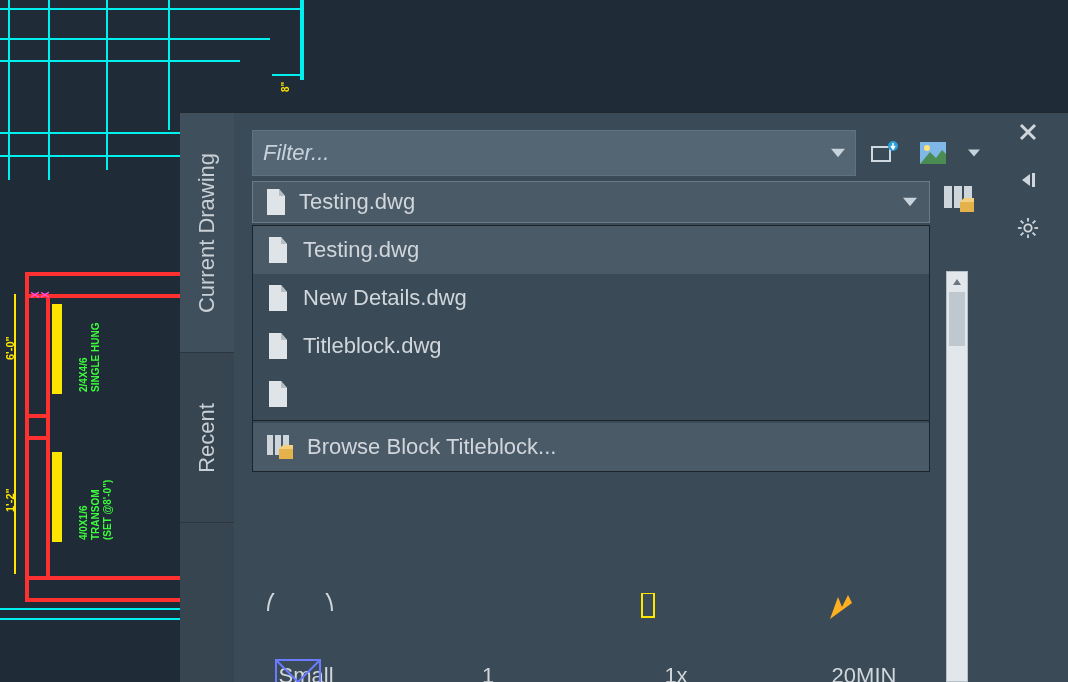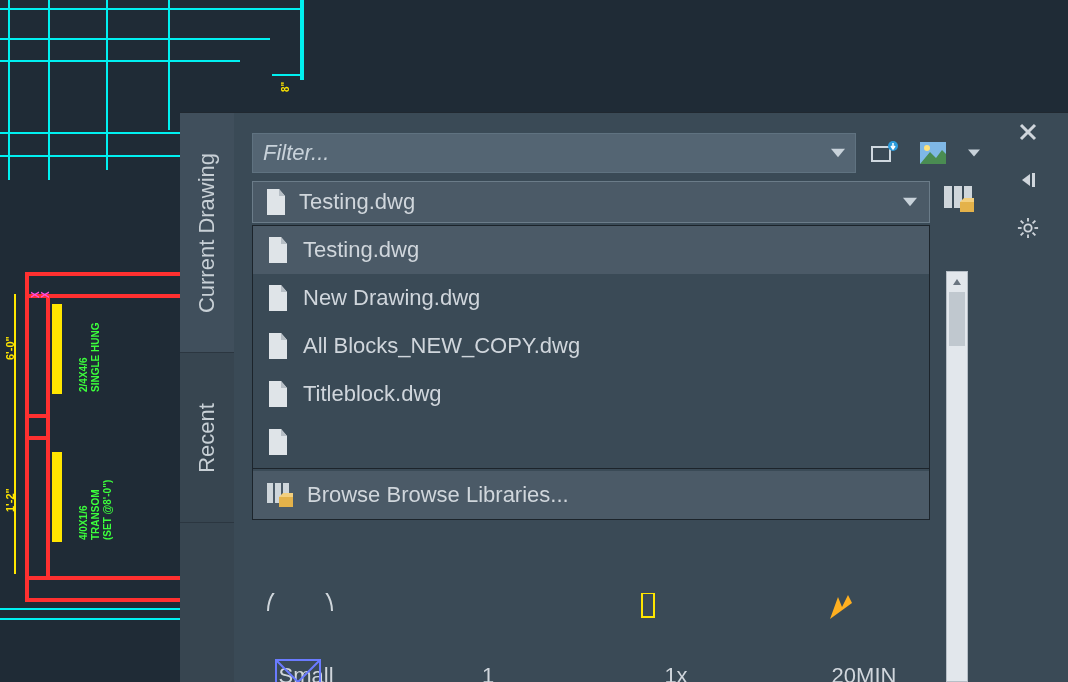--- a/index.html
+++ b/index.html
@@ -63,21 +63,21 @@
     display:flex;align-items:center;justify-content:center;
     color:#d0d6dc; cursor:pointer;
   }
 
   .filter-row {
     display: flex; align-items: center; gap: 14px;
     height: 44px;
   }
   .filter-box {
     flex:1;
-    height: 40px;
+    height: 46px;
     background: #546573;
     border:1px solid #5f7280;
     display:flex; align-items:center;
     padding:0 10px;
     font-size:22px; font-style:italic; color:#c8d2da;
     justify-content:space-between;
     text-align:right;
   }
   .filter-icons{ display:flex; align-items:center; gap:18px; }
   .icon-btn{ width:30px;height:30px; display:flex;align-items:center;justify-content:center; cursor:pointer;}
@@ -285,30 +285,21 @@
           </span>
         <span>Testing.dwg</span>
       </div>
       <div class="dd-item">
         <span>
             <svg width="22" height="26" viewBox="0 0 22 26">
               <path d="M2 0 H14 L20 7 V26 H2 Z" fill="#dfe4e8"></path>
               <path d="M14 0 V7 H20 Z" fill="#b6bec5"></path>
             </svg>
           </span>
-        <span>New Drawing.dwg</span>
-      </div>
-      <div class="dd-item">
-        <span>
-            <svg width="22" height="26" viewBox="0 0 22 26">
-              <path d="M2 0 H14 L20 7 V26 H2 Z" fill="#dfe4e8"></path>
-              <path d="M14 0 V7 H20 Z" fill="#b6bec5"></path>
-            </svg>
-          </span>
-        <span>All Blocks_NEW_COPY.dwg</span>
+        <span>New Details.dwg</span>
       </div>
       <div class="dd-item">
         <span>
             <svg width="22" height="26" viewBox="0 0 22 26">
               <path d="M2 0 H14 L20 7 V26 H2 Z" fill="#dfe4e8"></path>
               <path d="M14 0 V7 H20 Z" fill="#b6bec5"></path>
             </svg>
           </span>
         <span>Titleblock.dwg</span>
       </div>
@@ -324,21 +315,21 @@
       <div class="dd-item hi">
         <span>
           <svg width="26" height="24" viewBox="0 0 26 24">
             <rect x="0" y="0" width="6" height="20" fill="#cfd6db"></rect>
             <rect x="8" y="0" width="6" height="20" fill="#cfd6db"></rect>
             <rect x="16" y="0" width="6" height="20" fill="#cfd6db"></rect>
             <path d="M12 14 H26 V24 H12 Z" fill="#e4b24a"></path>
             <path d="M12 14 L16 10 H26 V14 Z" fill="#f3cf7e"></path>
           </svg>
         </span>
-        <span>Browse Browse Libraries...</span>
+        <span>Browse Block Titleblock...</span>
       </div>
     </div>
 
     <div class="thumbs-row">
       <div class="thumb">
         <div class="pic">
             <svg width="80" height="22" viewBox="0 0 80 22">
               <path d="M8 18 A32 32 0 0 1 72 18" fill="none" stroke="#cfd6db" stroke-width="2"></path>
             </svg>
           </div>

